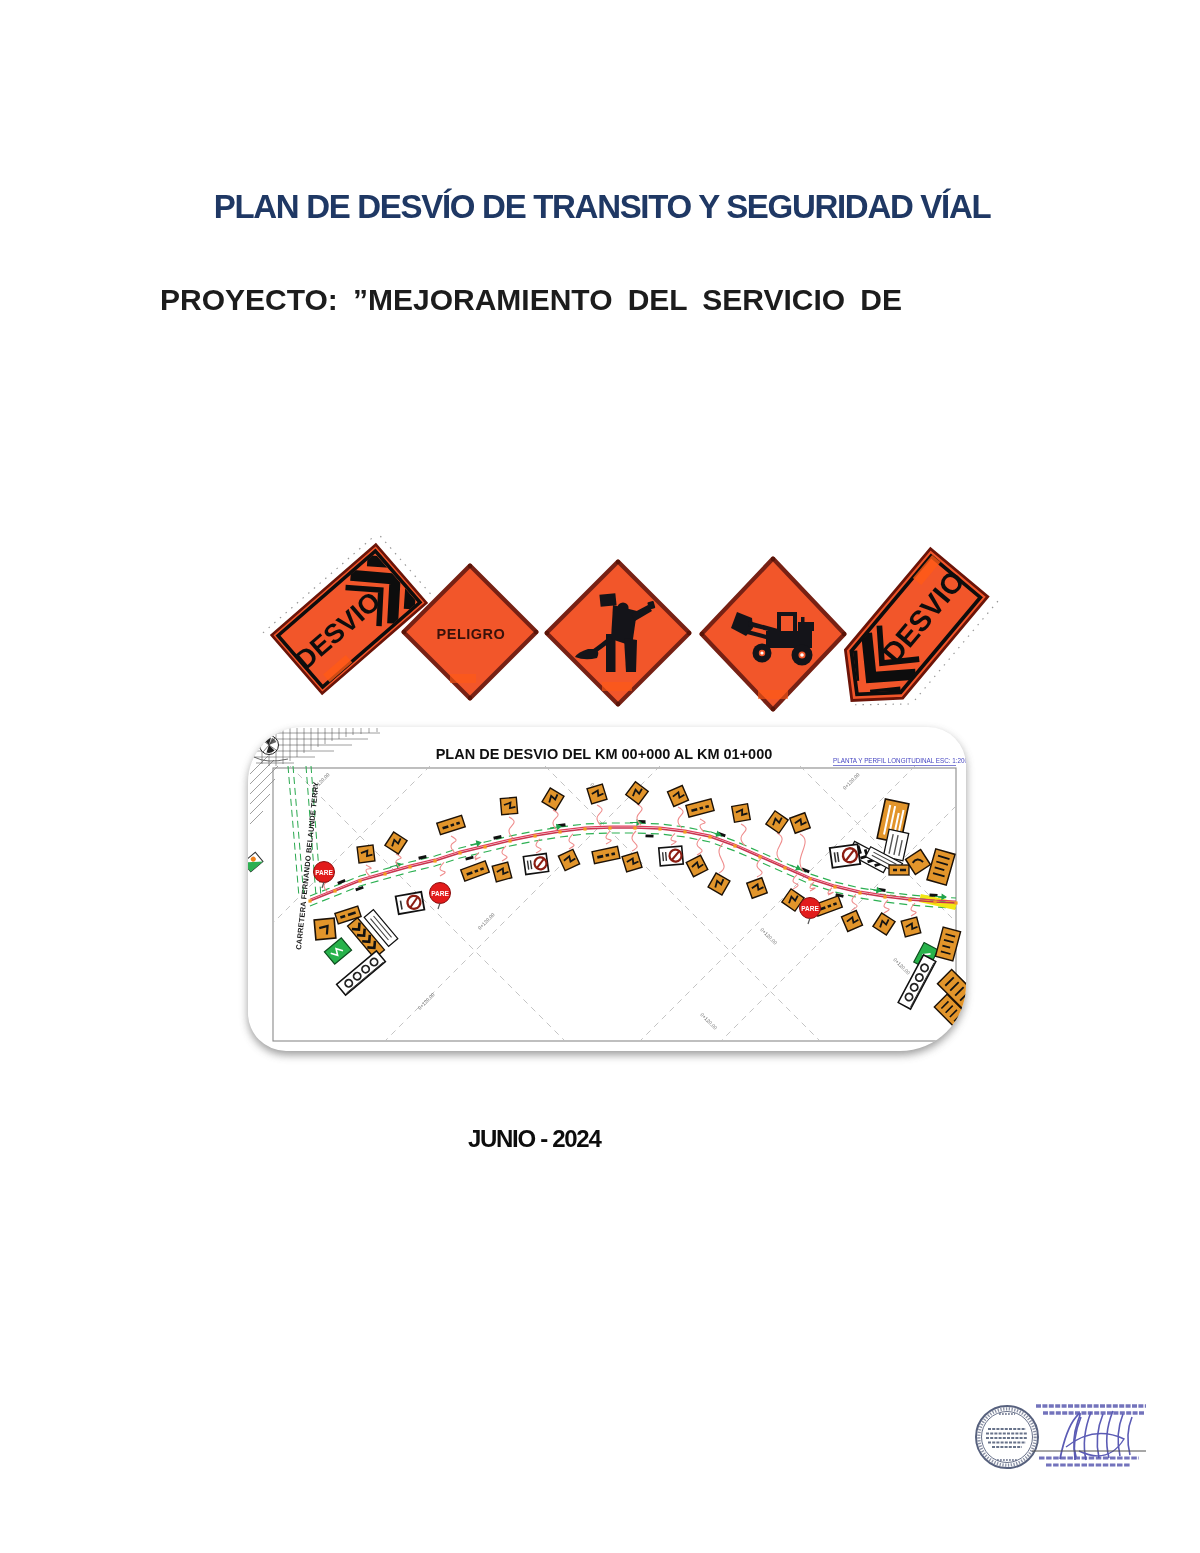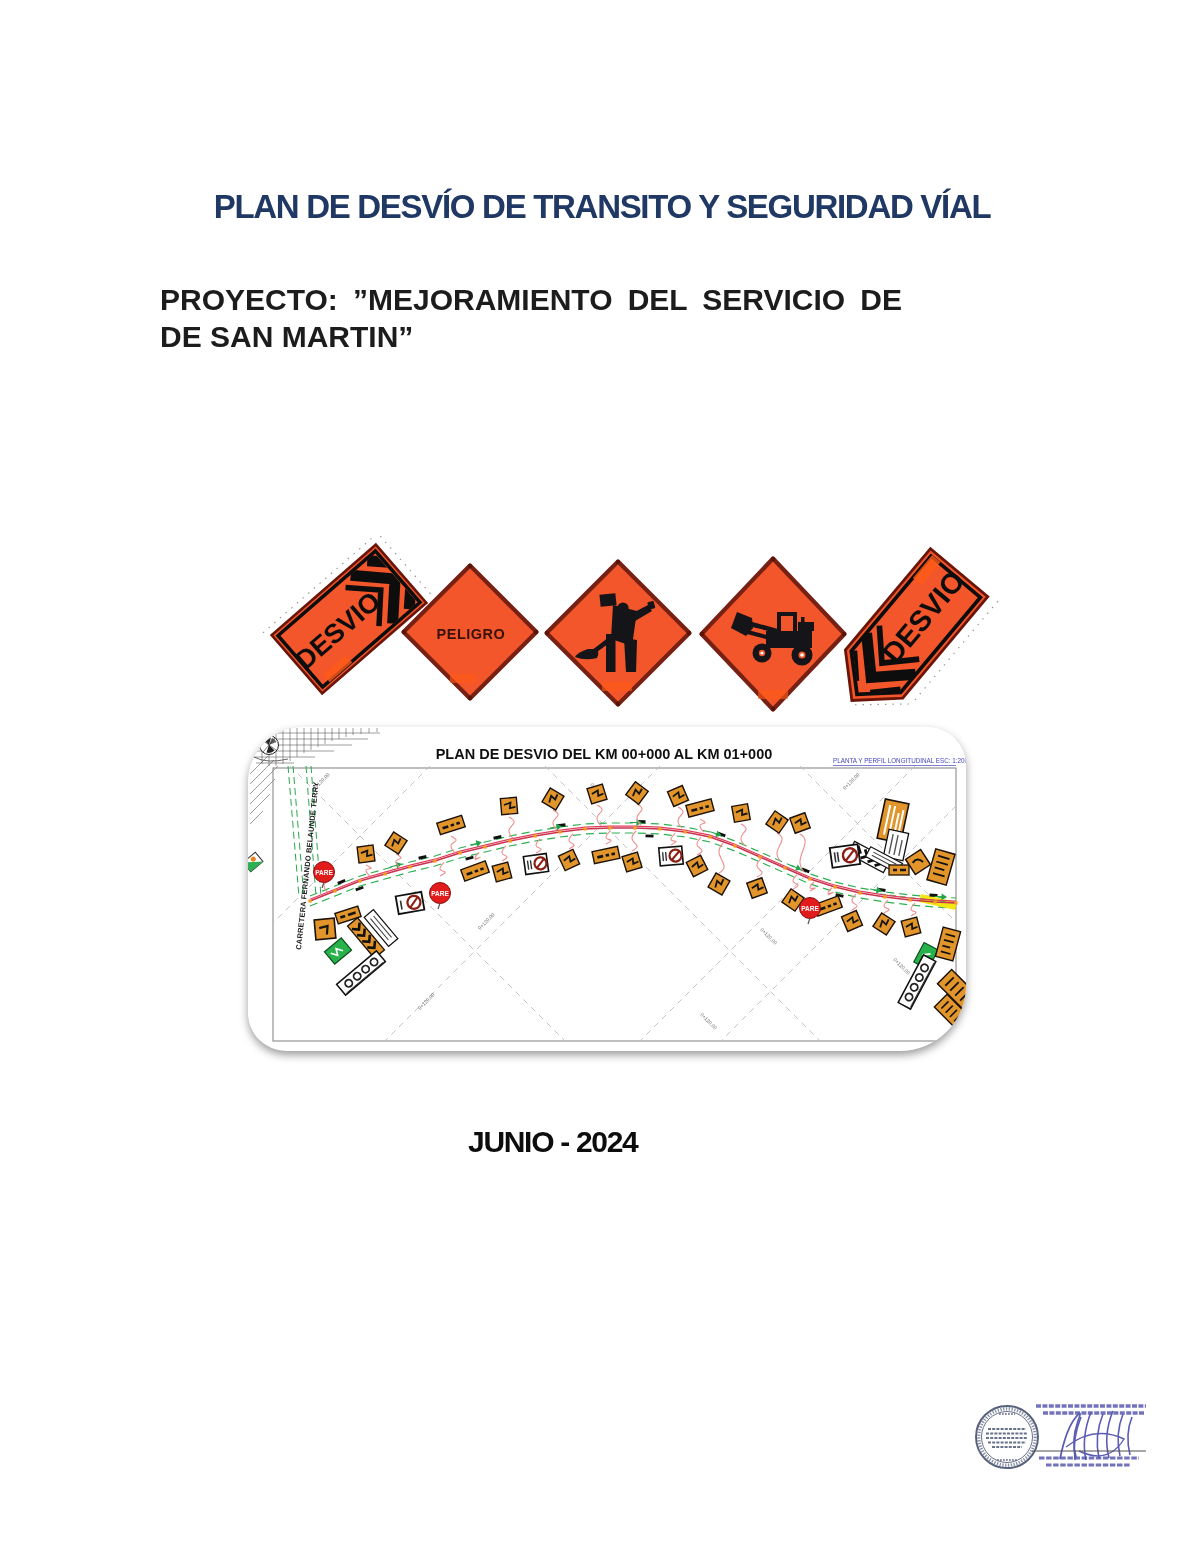--- a/index.html
+++ b/index.html
@@ -9,21 +9,20 @@
 .jline::after { content:""; display:inline-block; width:100%; }
 svg text { font-family:"Liberation Sans",sans-serif; }
 </style>
 </head>
 <body>
 
 <div style="position:absolute;left:0;top:188px;width:1204px;text-align:center;font-size:33px;font-weight:bold;color:#1f3864;letter-spacing:-1.3px;white-space:nowrap;">PLAN DE DESVÍO DE TRANSITO Y SEGURIDAD VÍAL</div>
 
 <div style="position:absolute;left:160px;top:281px;width:742px;font-size:30px;font-weight:bold;color:#1c1c1c;line-height:37.4px;">
 <div class="jline">PROYECTO: ”MEJORAMIENTO DEL SERVICIO DE TRANSITABILIDAD</div>
-<div>DE SAN MARTIN”</div>
 </div>
 
 <svg style="position:absolute;left:0;top:0;width:1200px;height:1553px" viewBox="0 0 1200 1553">
 <defs>
 <clipPath id="s1clip">
         <rect x="-62.5" y="-32.5" width="125" height="65"></rect>
       </clipPath>
 <clipPath id="s5clip">
         <polygon points="-82,0 -53.5,-31 68,-31 68,31 -53.5,31"></polygon>
       </clipPath>
@@ -504,21 +503,21 @@
           </g>
 <g transform="translate(952,1012) rotate(-45)">
             <rect x="-9" y="-16" width="18" height="32" fill="#e2952b" stroke="#1d1207" stroke-width="1.4"></rect>
             <path d="M-5,-10 h10 M-5,-4 h10 M-5,2 h10 M-5,8 h8" stroke="#111" stroke-width="1.6" fill="none"></path>
           </g>
 </g>
 </g>
 </g>
   </svg>
 
-<div style="position:absolute;left:468px;top:1125px;font-size:30px;font-weight:bold;color:#0d0d0d;letter-spacing:-1.3px;">JUNIO - 2024</div>
+<div style="position:absolute;left:468px;top:1125px;font-size:24px;font-weight:bold;color:#0d0d0d;letter-spacing:-1.3px;">JUNIO - 2024</div>
 
 <svg style="position:absolute;left:940px;top:1385px;width:240px;height:120px" viewBox="940 1385 240 120">
 <defs>
       <filter id="sblur" x="-20%" y="-20%" width="140%" height="140%">
         <feGaussianBlur stdDeviation="0.7"></feGaussianBlur>
       </filter>
     </defs>
 <g opacity="0.93" filter="url(#sblur)">
 
 <g stroke="#4b5674" fill="none">

